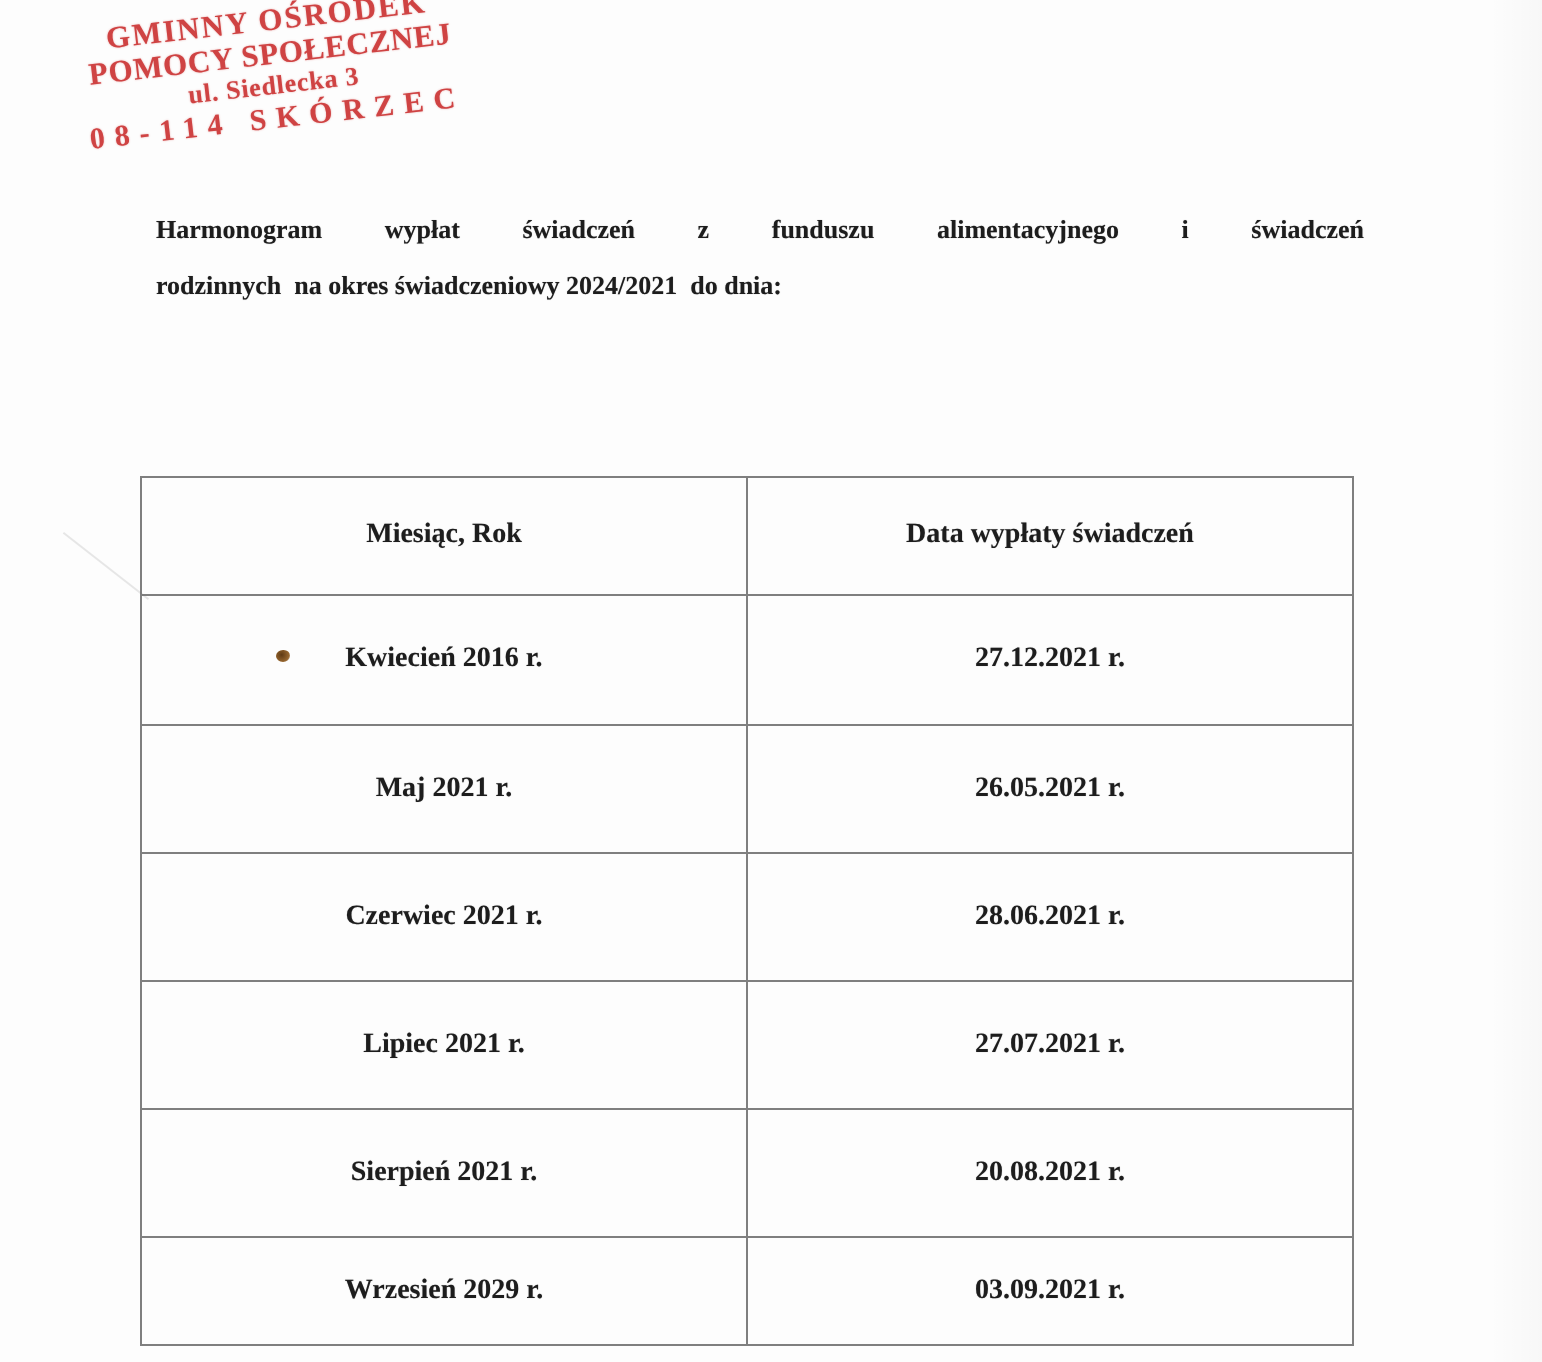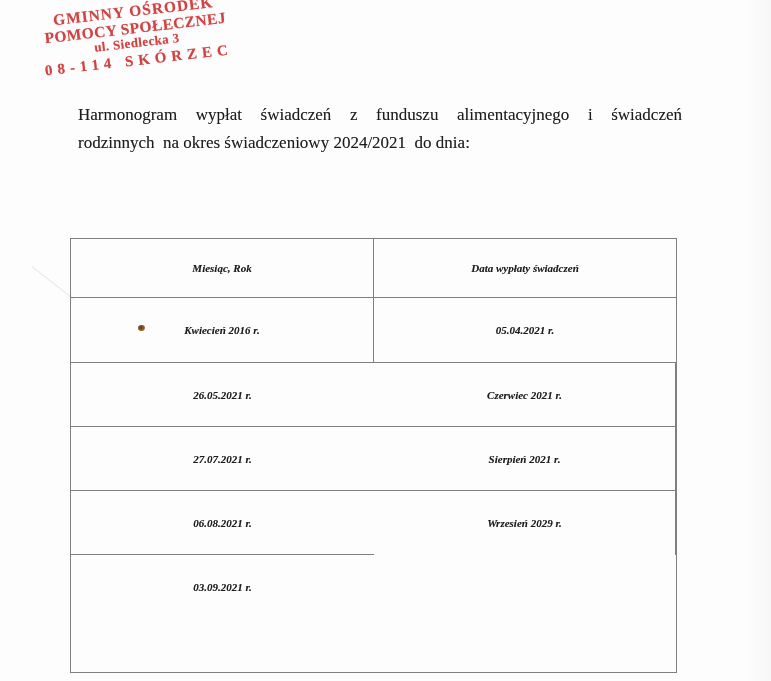--- a/index.html
+++ b/index.html
@@ -31,43 +31,42 @@
     line-height:1.08;
   }
   .stamp-line1{font-size:15.5px;letter-spacing:1px;}
   .stamp-line2{font-size:15.5px;letter-spacing:0.4px;}
   .stamp-line3{font-size:13px;letter-spacing:0.4px;}
   .stamp-line4{font-size:15px;letter-spacing:5px;margin-top:1px;white-space:nowrap;}
   
   .title{
     position:absolute;
     left:78px;top:101px;width:604px;
-    font-size:17px;line-height:27.5px;
-    font-weight:400;color:var(--text);
+    font-size:13px;line-height:27.5px;
+    font-weight:700;color:var(--text);
     text-shadow:0 0 0.5px rgba(0,0,0,.35);
   }
   .title-line1{text-align:justify;text-align-last:justify;}
   .title-line2{white-space:pre;}
   
   .schedule{
     position:absolute;
     left:70px;top:238px;width:607px;height:435px;
     display:grid;
     grid-template-columns:303px 1fr;
     grid-template-rows:59px 65px 64px 64px 64px 64px 1fr;
     border:1px solid var(--table-border);
     background:transparent;
   }
   .cell{
     border-right:1px solid var(--table-border);
     border-bottom:1px solid var(--table-border);
     display:flex;align-items:center;justify-content:center;
-    font-weight:700;font-size:11px;color:var(--text);
+    font-weight:700;font-size:14px;color:var(--text);
     text-shadow:0 0 0.5px rgba(0,0,0,.35);
-    font-style:italic;
   }
   .cell.col-last{border-right:none;}
   .cell.row-last{border-bottom:none;}
   
   .speck{
     position:absolute;left:138px;top:325px;width:7px;height:6px;
     border-radius:50% 45% 50% 50%;
     background:radial-gradient(circle at 40% 40%, #5f3a14 0%, #96662f 65%, rgba(150,102,47,.15) 100%);
   }
   .scan-mark{
@@ -96,30 +95,33 @@
   <div class="title">
     <div class="title-line1">Harmonogram wypłat świadczeń z funduszu alimentacyjnego i świadczeń</div>
     <div class="title-line2">rodzinnych  na okres świadczeniowy 2024/2021  do dnia:</div>
   </div>
 
   <div class="schedule">
     <div class="cell">Miesiąc, Rok</div>
     <div class="cell col-last">Data wypłaty świadczeń</div>
 
     <div class="cell">Kwiecień 2016 r.</div>
-    <div class="cell col-last">05.04.2021 r.</div>
+    <div class="cell col-last">27.12.2021 r.</div>
 
+    <div class="cell">Maj 2021 r.</div>
     <div class="cell col-last">26.05.2021 r.</div>
 
     <div class="cell">Czerwiec 2021 r.</div>
+    <div class="cell col-last">28.06.2021 r.</div>
 
+    <div class="cell">Lipiec 2021 r.</div>
     <div class="cell col-last">27.07.2021 r.</div>
 
     <div class="cell">Sierpień 2021 r.</div>
-    <div class="cell col-last">06.08.2021 r.</div>
+    <div class="cell col-last">20.08.2021 r.</div>
 
     <div class="cell row-last">Wrzesień 2029 r.</div>
     <div class="cell col-last row-last">03.09.2021 r.</div>
   </div>
 
   <div class="speck"></div>
   <div class="scan-mark"></div>
   <div class="edge-shade"></div>
 
 </div>

